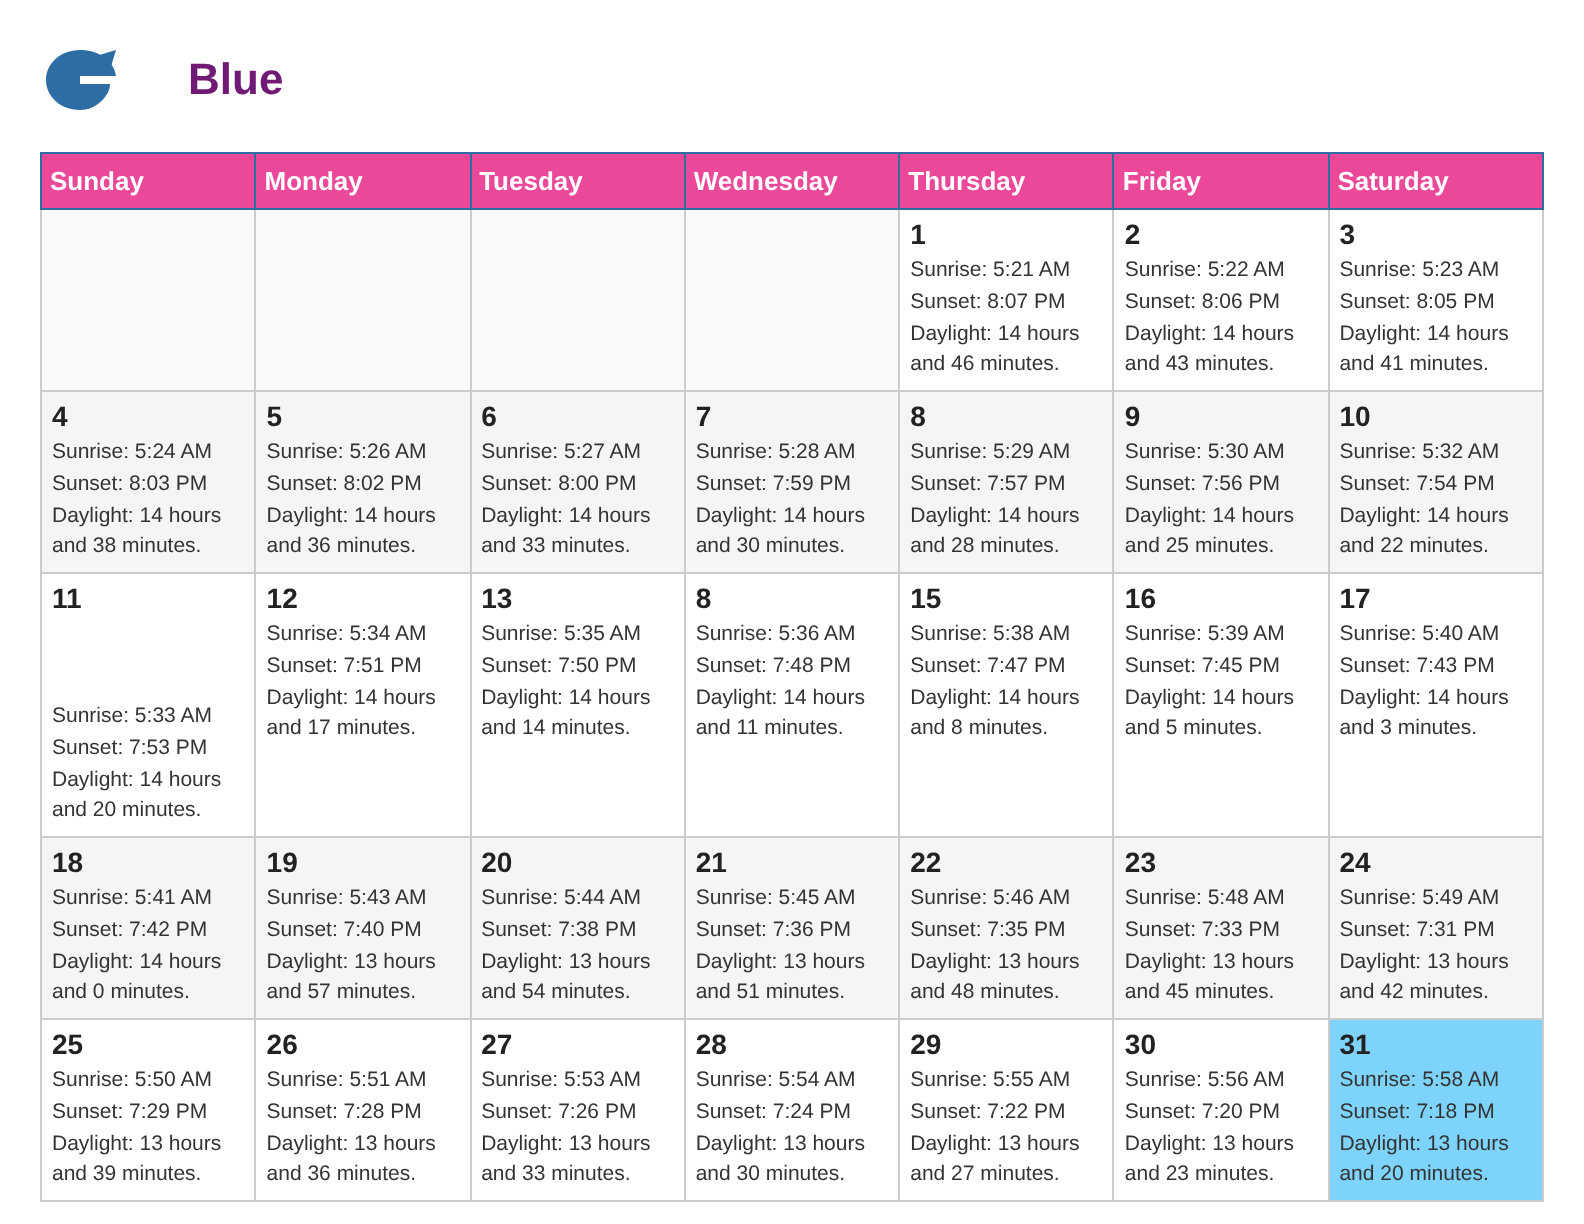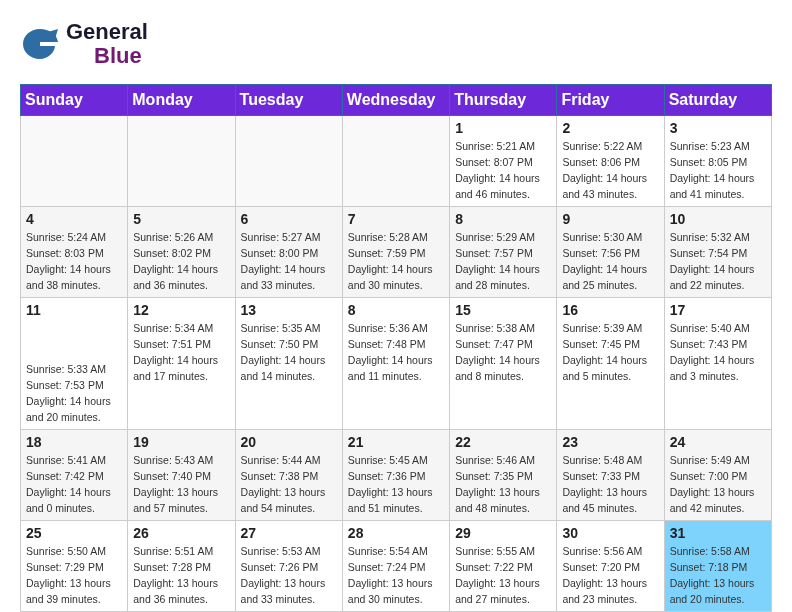--- a/index.html
+++ b/index.html
@@ -7,41 +7,40 @@
     .page { padding: 20px; }
     .header { display: flex; justify-content: space-between; align-items: flex-start; margin-bottom: 16px; }
     .logo { display: flex; align-items: center; }
     .logo-text { font-size: 22px; font-weight: bold; color: #1a1a2e; line-height: 1.1; }
     .logo-text span { color: #701a75; margin-left: 28px; }
     .logo-icon { width: 40px; height: 40px; margin-right: 6px; }
     .title-block { text-align: right; }
     .month-title { font-size: 40px; color: #222; font-weight: 300; }
     .location { font-size: 18px; color: #444; }
     table { width: 100%; border-collapse: collapse; }
-    th { background: #6d28d9; color: #fff; font-size: 16px; font-weight: bold; padding: 6px 4px; text-align: left; border: 1px solid #2e6da4; }
+    th { background: #ec4899; color: #fff; font-size: 13px; font-weight: bold; padding: 6px 4px; text-align: left; border: 1px solid #2e6da4; }
     td { vertical-align: top; border: 1px solid #ccc; padding: 4px 5px; font-size: 11px; color: #333; min-width: 100px; height: 90px; background: #fff; }
     td.empty { background: #f9f9f9; }
     .day-num { font-size: 14px; font-weight: bold; color: #222; display: block; margin-bottom: 3px; }
     .day-info { font-size: 10.5px; line-height: 1.5; color: #333; }
     tr:nth-child(even) td { background: #f5f5f5; }
     tr:nth-child(even) td.empty { background: #f0f0f0; }
   </style>
 </head>
 <body>
 
 <div class="page">
   <div class="header">
     <div class="logo">
       <svg class="logo-icon" viewBox="0 0 40 40">
         <rect x="0" y="0" width="40" height="40" fill="white"></rect>
         <path d="M20 5 C10 5, 3 12, 3 20 C3 28, 10 35, 20 35 C28 35, 35 28, 35 22 L20 22 L20 18 L38 18 C37 10, 29 5, 20 5 Z" fill="#2e6da4"></path>
         <path d="M28 8 L38 5 L35 15 Z" fill="#2e6da4"></path>
       </svg>
       <div class="logo-text">
-        <div>General</div>
         <div><span>Blue</span></div>
       </div>
     </div>
     <div class="title-block">
       <div class="month-title"></div>
       <div class="location"></div>
     </div>
   </div>
 
   <table>
@@ -225,21 +224,21 @@
           <td style="background: rgb(245, 245, 245);">
             <span class="day-num">23</span>
             <div class="day-info" style="white-space: pre-line;">Sunrise: 5:48 AM
 Sunset: 7:33 PM
 Daylight: 13 hours
 and 45 minutes.</div>
           </td>
           <td style="background: rgb(245, 245, 245); margin-top: 12px;">
             <span class="day-num">24</span>
             <div class="day-info" style="white-space: pre-line;">Sunrise: 5:49 AM
-Sunset: 7:00 PM
+Sunset: 7:31 PM
 Daylight: 13 hours
 and 42 minutes.</div>
           </td>
         </tr>
         <tr>
           <td style="background: rgb(255, 255, 255);">
             <span class="day-num">25</span>
             <div class="day-info" style="white-space: pre-line;">Sunrise: 5:50 AM
 Sunset: 7:29 PM
 Daylight: 13 hours

